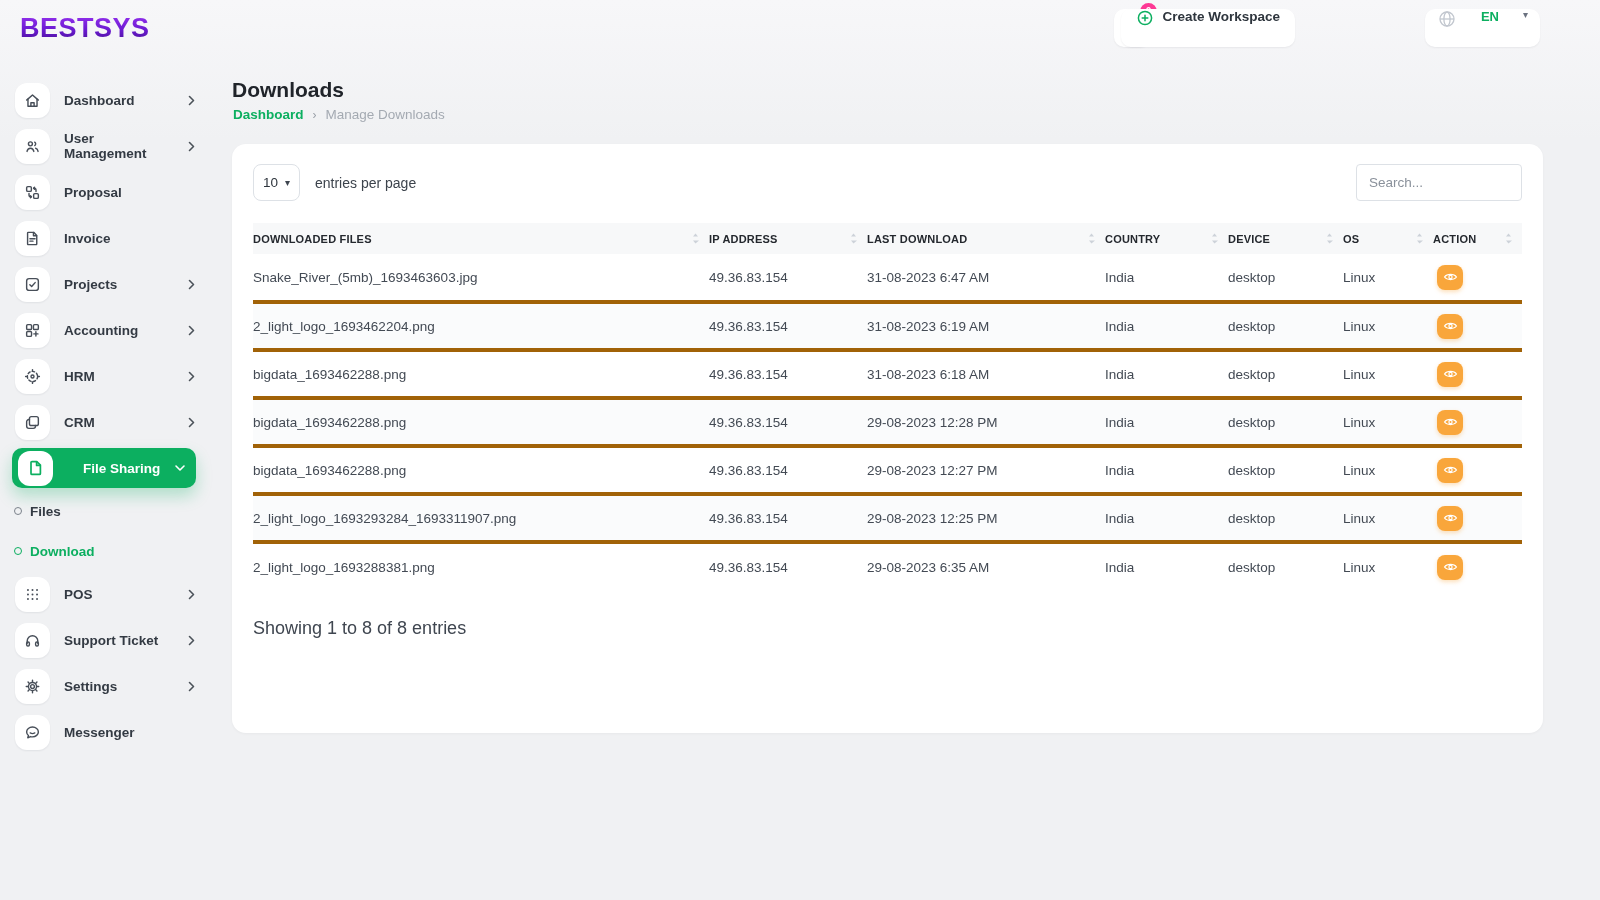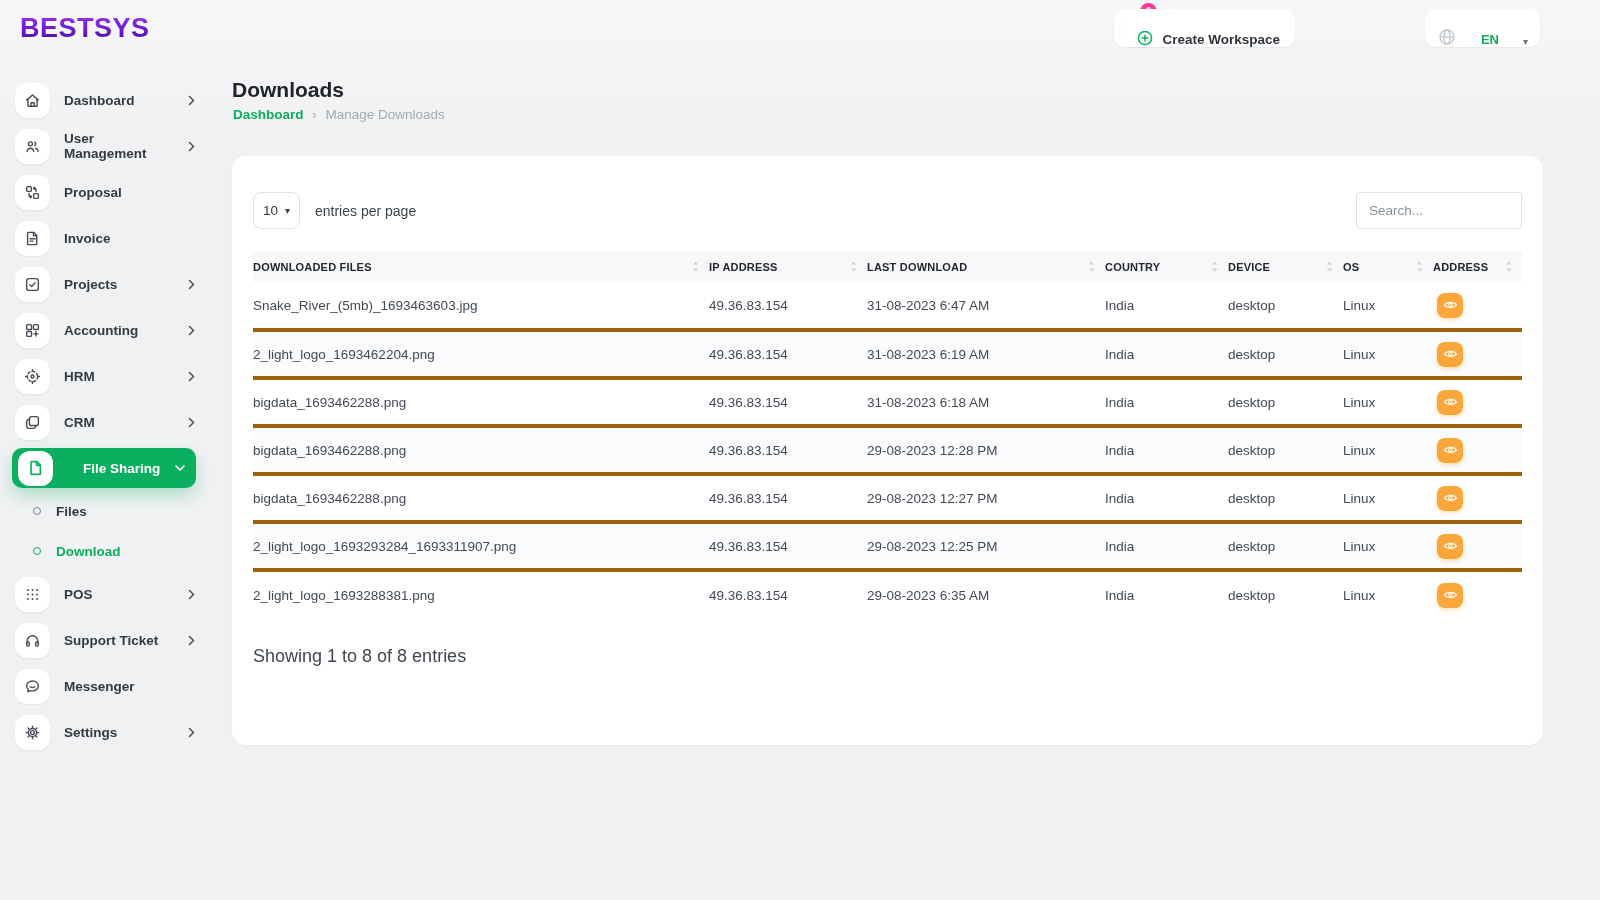--- a/index.html
+++ b/index.html
@@ -32,30 +32,30 @@
   .nav-label { font-size:13.5px; font-weight:700; color:#333a43; }
   .chev { margin-left:auto; color:#4b5259; display:flex; }
   .nav-item.active {
     background:var(--green); border-radius:10px; margin:3px 14px 3px 12px;
     height:40px; padding:0 12px 0 6px;
     box-shadow:0 8px 16px rgba(12,175,96,.28);
   }
   .nav-item.active .nav-label { color:#fff;padding-left:16px; }
   .nav-item.active .chev { color:#fff; transform:rotate(90deg); }
   .nav-item.active .icon-box { box-shadow:none; }
-  .nav-item.sub { height:40px; padding-left:33px; gap:15px; }
+  .nav-item.sub { height:40px; padding-left:14px; gap:8px; }
   .bullet { width:8px; height:8px; border-radius:50%; border:1.6px solid #7c838c; flex:0 0 8px; }
   .bullet.green { border-color:var(--green); }
   .green-label { color:var(--green) !important; }
 
   
   .topbar { position:absolute; left:232px; top:9px; width:1311px; height:40px; }
   .pill {
     background:#fff; border-radius:10px; box-shadow:0 1px 2px rgba(16,24,40,.06);
-    display:flex; align-items:flex-end; justify-content:center; cursor:pointer;
+    display:flex; align-items:flex-start; justify-content:center; cursor:pointer;
   }
   .chat-pill { position:absolute; right:393px; top:0; width:36px; height:38px; }
   .badge {
     position:absolute; top:-6px; right:-7px; min-width:17px; height:17px;
     background:var(--pink); color:#fff; font-size:10px; font-weight:700;
     border-radius:9px; display:flex; align-items:center; justify-content:center; padding:0 4px;
   }
   .cw-pill { position:absolute; right:248px; top:0; height:38px; padding:0 15px; gap:8px;
     font-size:13.5px; font-weight:700; color:#2e353d; }
   .lang-pill { position:absolute; right:3px; top:0; height:38px; padding:0 12px; gap:24px; }
@@ -64,23 +64,23 @@
 
   
   .page-title { position:absolute; left:232px; top:78px; font-size:21px; font-weight:700; color:#20242a; }
   .breadcrumb { position:absolute; left:233px; top:107px; display:flex; gap:9px; align-items:center; font-size:13.5px; }
   .bc-link { color:var(--green); font-weight:600; cursor:pointer; }
   .bc-sep { color:#9aa0a8; font-size:12px; }
   .bc-current { color:#a4aab2; }
 
   
   .card {
-    position:absolute; left:232px; top:156px; width:1311px; height:589px;
+    position:absolute; left:232px; top:144px; width:1311px; height:589px;
     background:#fff; border-radius:14px; box-shadow:0 1px 3px rgba(0,0,0,.04);
-    padding:36px 21px 0 21px;
+    padding:20px 21px 0 21px;
   }
   .controls { display:flex; align-items:center; height:37px; margin-bottom:22px; }
   .per-page-select {
     width:47px; height:37px; border:1px solid #dde1e6; border-radius:8px; background:#fff;
     display:flex; align-items:center; justify-content:center; gap:7px;
     font-size:13.5px; color:#2e353d; cursor:pointer;
   }
   .select-caret { color:#3f4650; font-size:10px; }
   .per-page-label { margin-left:15px; font-size:14px; color:#3c434c; }
   .search-input {
@@ -306,43 +306,43 @@
       <span class="chev">
         <svg width="8" height="11" viewBox="0 0 8 10">
           <path d="M1.5 1l4 4-4 4" stroke="currentColor" stroke-width="1.6" fill="none" stroke-linecap="round" stroke-linejoin="round"></path>
         </svg>
       </span>
     </div>
     <div class="nav-item">
       <span class="icon-box">
         <svg width="17" height="17" viewBox="0 0 18 18">
           <g stroke="currentColor" stroke-width="1.5" fill="none" stroke-linecap="round" stroke-linejoin="round">
-            <path d="M9 3.2c3.5 0 6.2 2.3 6.2 5.2S12.5 13.6 9 13.6c-.8 0-1.5-.1-2.2-.3L4 14.6l.7-2.4a5 5 0 0 1-1.9-3.8C2.8 5.5 5.5 3.2 9 3.2z"></path>
-            <path d="M6.6 9.5c1.5.9 3.3.9 4.8 0"></path>
-          </g>
-        </svg>
-      </span>
-      <span class="nav-label">Messenger</span>
-    </div>
-    <div class="nav-item">
-      <span class="icon-box">
-        <svg width="17" height="17" viewBox="0 0 18 18">
-          <g stroke="currentColor" stroke-width="1.5" fill="none" stroke-linecap="round" stroke-linejoin="round">
             <circle cx="9" cy="9" r="2"></circle>
             <circle cx="9" cy="9" r="4.3"></circle>
             <path d="M9 2.4v2M9 13.6v2M2.4 9h2M13.6 9h2M4.3 4.3l1.4 1.4M12.3 12.3l1.4 1.4M13.7 4.3l-1.4 1.4M5.7 12.3l-1.4 1.4"></path>
           </g>
         </svg>
       </span>
       <span class="nav-label">Settings</span>
       <span class="chev">
         <svg width="8" height="11" viewBox="0 0 8 10">
           <path d="M1.5 1l4 4-4 4" stroke="currentColor" stroke-width="1.6" fill="none" stroke-linecap="round" stroke-linejoin="round"></path>
         </svg>
       </span>
+    </div>
+    <div class="nav-item">
+      <span class="icon-box">
+        <svg width="17" height="17" viewBox="0 0 18 18">
+          <g stroke="currentColor" stroke-width="1.5" fill="none" stroke-linecap="round" stroke-linejoin="round">
+            <path d="M9 3.2c3.5 0 6.2 2.3 6.2 5.2S12.5 13.6 9 13.6c-.8 0-1.5-.1-2.2-.3L4 14.6l.7-2.4a5 5 0 0 1-1.9-3.8C2.8 5.5 5.5 3.2 9 3.2z"></path>
+            <path d="M6.6 9.5c1.5.9 3.3.9 4.8 0"></path>
+          </g>
+        </svg>
+      </span>
+      <span class="nav-label">Messenger</span>
     </div>
   </nav>
 
 <div class="topbar">
   <div class="pill chat-pill">
     <svg width="20" height="20" viewBox="0 0 20 20">
       <path d="M10 3.6c3.8 0 6.6 2.4 6.6 5.4s-2.8 5.4-6.6 5.4c-.9 0-1.7-.1-2.4-.4L4.5 15l.7-2.6a5.2 5.2 0 0 1-1.8-3.4c0-3 2.8-5.4 6.6-5.4z" stroke="#0CAF60" stroke-width="1.4" fill="none" stroke-linejoin="round"></path>
       <circle cx="7.4" cy="9" r=".8" fill="#0CAF60"></circle>
         <circle cx="10" cy="9" r=".8" fill="#0CAF60"></circle>
         <circle cx="12.6" cy="9" r=".8" fill="#0CAF60"></circle>
@@ -458,21 +458,21 @@
               <span class="sort">
                 <svg width="7" height="11" viewBox="0 0 7 11">
                   <path d="M3.5 .5 6 3.5H1z" fill="#cdd2d9"></path>
                   <path d="M3.5 10.5 1 7.5h6z" fill="#cdd2d9"></path>
                 </svg>
               </span>
             </div>
           </th>
           <th>
             <div class="th-inner">
-              <span>ADDRESS</span>
+              <span>ACTION</span>
               <span class="sort">
                 <svg width="7" height="11" viewBox="0 0 7 11">
                   <path d="M3.5 .5 6 3.5H1z" fill="#cdd2d9"></path>
                   <path d="M3.5 10.5 1 7.5h6z" fill="#cdd2d9"></path>
                 </svg>
               </span>
             </div>
           </th>
         </tr>
       </thead>

